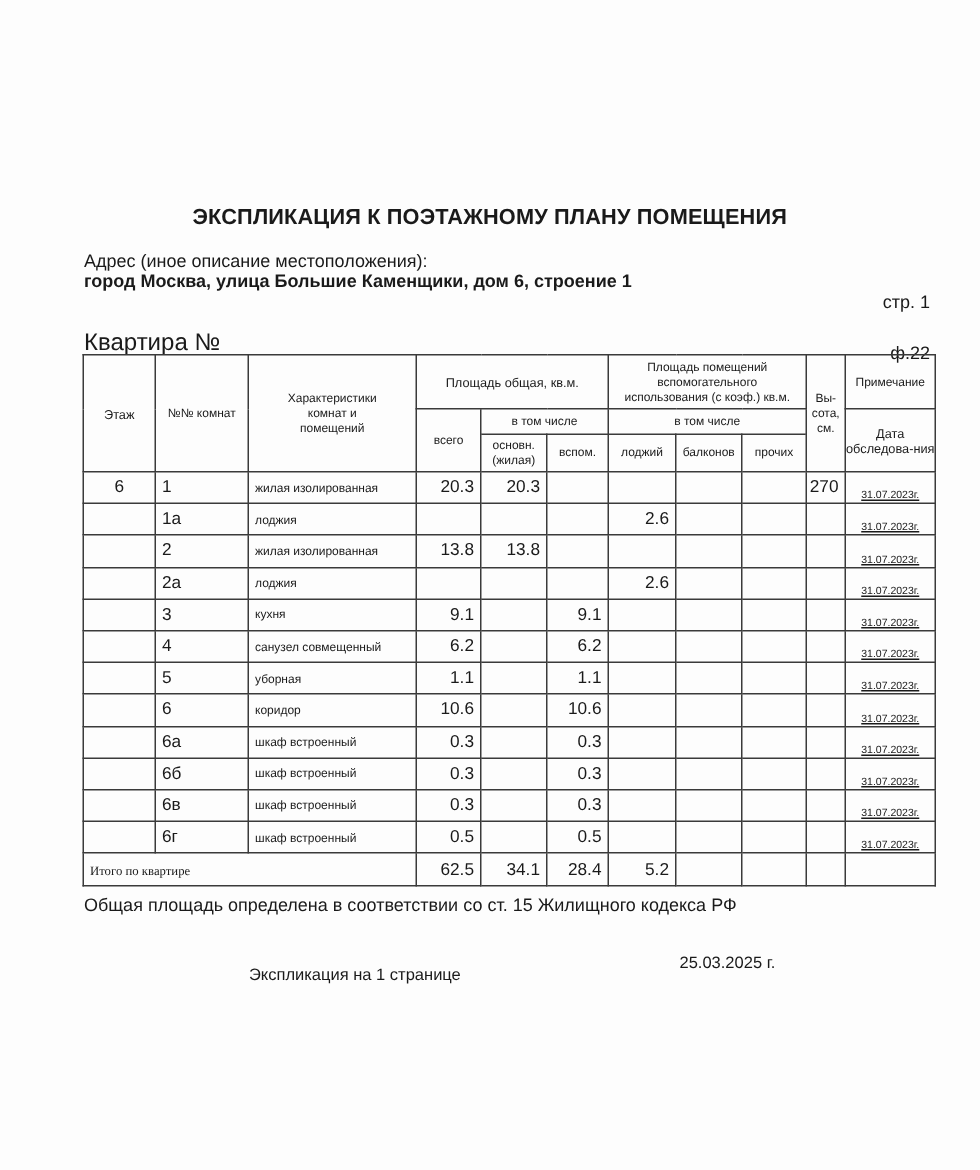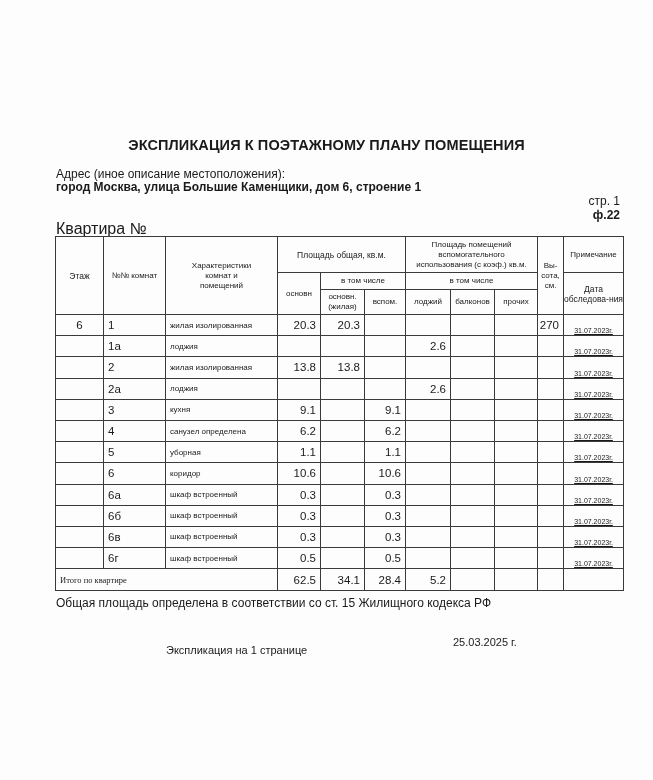--- a/index.html
+++ b/index.html
@@ -4,21 +4,21 @@
 <style>
   html, body { margin:0; padding:0; }
   body { width:653px; height:780px; background:#fdfdfd; position:relative; overflow:hidden;
          font-family:"Liberation Sans", sans-serif; color:#1a1a1a; }
   .abs { position:absolute; white-space:nowrap; }
   .title { left:0; width:653px; top:137px; text-align:center; font-size:14.5px; font-weight:bold; letter-spacing:0.1px; }
   .addr-label { left:56px; top:167px; font-size:12px; }
   .addr-value { left:56px; top:180px; font-size:12px; font-weight:bold; }
   .page-no { right:33px; top:194px; font-size:12px; }
   .apt { left:56px; top:220px; font-size:16px; }
-  .form { right:33px; top:208px; font-size:12px;font-weight:bold; }
+  .form { right:33px; top:228px; font-size:12px; }
   table.expl { position:absolute; left:55px; top:236px; border-collapse:collapse; table-layout:fixed; }
   table.expl td { border:1px solid #3a3a3a; padding:0; vertical-align:middle; }
   .hdr { font-size:8px; text-align:center; line-height:10px; }
   .hdr-big { font-size:8.5px; }
   .cell-num { font-size:11.5px; text-align:right; padding-right:4px !important; }
   .cell-room { font-size:11.5px; padding-left:4px !important; }
   .cell-floor { font-size:11.5px; text-align:center; }
   .cell-desc { font-size:8px; padding-left:4px !important; }
   .cell-date { font-size:7px; text-align:center; vertical-align:bottom !important; }
   .cell-date span { text-decoration:underline; display:inline-block; padding-bottom:1px; }
@@ -55,21 +55,21 @@
     <tr style="height:36px">
       <td rowspan="3" class="hdr hdr-big">Этаж</td>
       <td rowspan="3" class="hdr">№№ комнат</td>
       <td rowspan="3" class="hdr" style="padding:0 18px">Характеристики комнат и помещений</td>
       <td colspan="3" class="hdr hdr-big">Площадь общая, кв.м.</td>
       <td colspan="3" class="hdr" style="padding:0 6px">Площадь помещений вспомогательного использования (с коэф.) кв.м.</td>
       <td rowspan="3" class="hdr">Вы-сота, см.</td>
       <td class="hdr">Примечание</td>
     </tr>
     <tr style="height:17px">
-      <td rowspan="2" class="hdr">основн</td>
+      <td rowspan="2" class="hdr">всего</td>
       <td colspan="2" class="hdr">в том числе</td>
       <td colspan="3" class="hdr">в том числе</td>
       <td rowspan="2" class="hdr hdr-big">Дата обследова-ния</td>
     </tr>
     <tr style="height:25px">
       <td class="hdr">основн. (жилая)</td>
       <td class="hdr">вспом.</td>
       <td class="hdr">лоджий</td>
       <td class="hdr">балконов</td>
       <td class="hdr">прочих</td>
@@ -137,21 +137,21 @@
         <td class="cell-num">9.1</td>
         <td class="cell-num"></td>
         <td class="cell-num"></td>
         <td class="cell-num"></td>
         <td class="cell-num"></td>
         <td class="cell-date"><span>31.07.2023г.</span></td>
       </tr>
       <tr style="height: 21.2px;">
         <td class="cell-floor"></td>
         <td class="cell-room">4</td>
-        <td class="cell-desc">санузел определена</td>
+        <td class="cell-desc">санузел совмещенный</td>
         <td class="cell-num">6.2</td>
         <td class="cell-num"></td>
         <td class="cell-num">6.2</td>
         <td class="cell-num"></td>
         <td class="cell-num"></td>
         <td class="cell-num"></td>
         <td class="cell-num"></td>
         <td class="cell-date"><span>31.07.2023г.</span></td>
       </tr>
       <tr style="height: 21.2px;">

